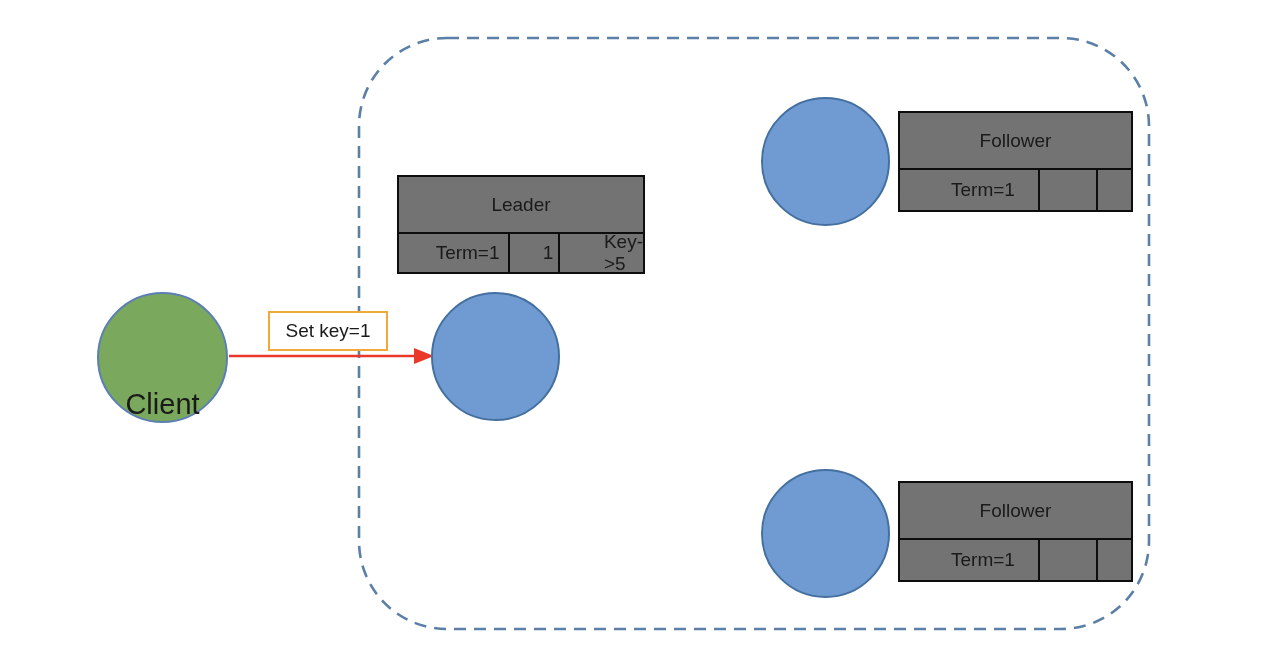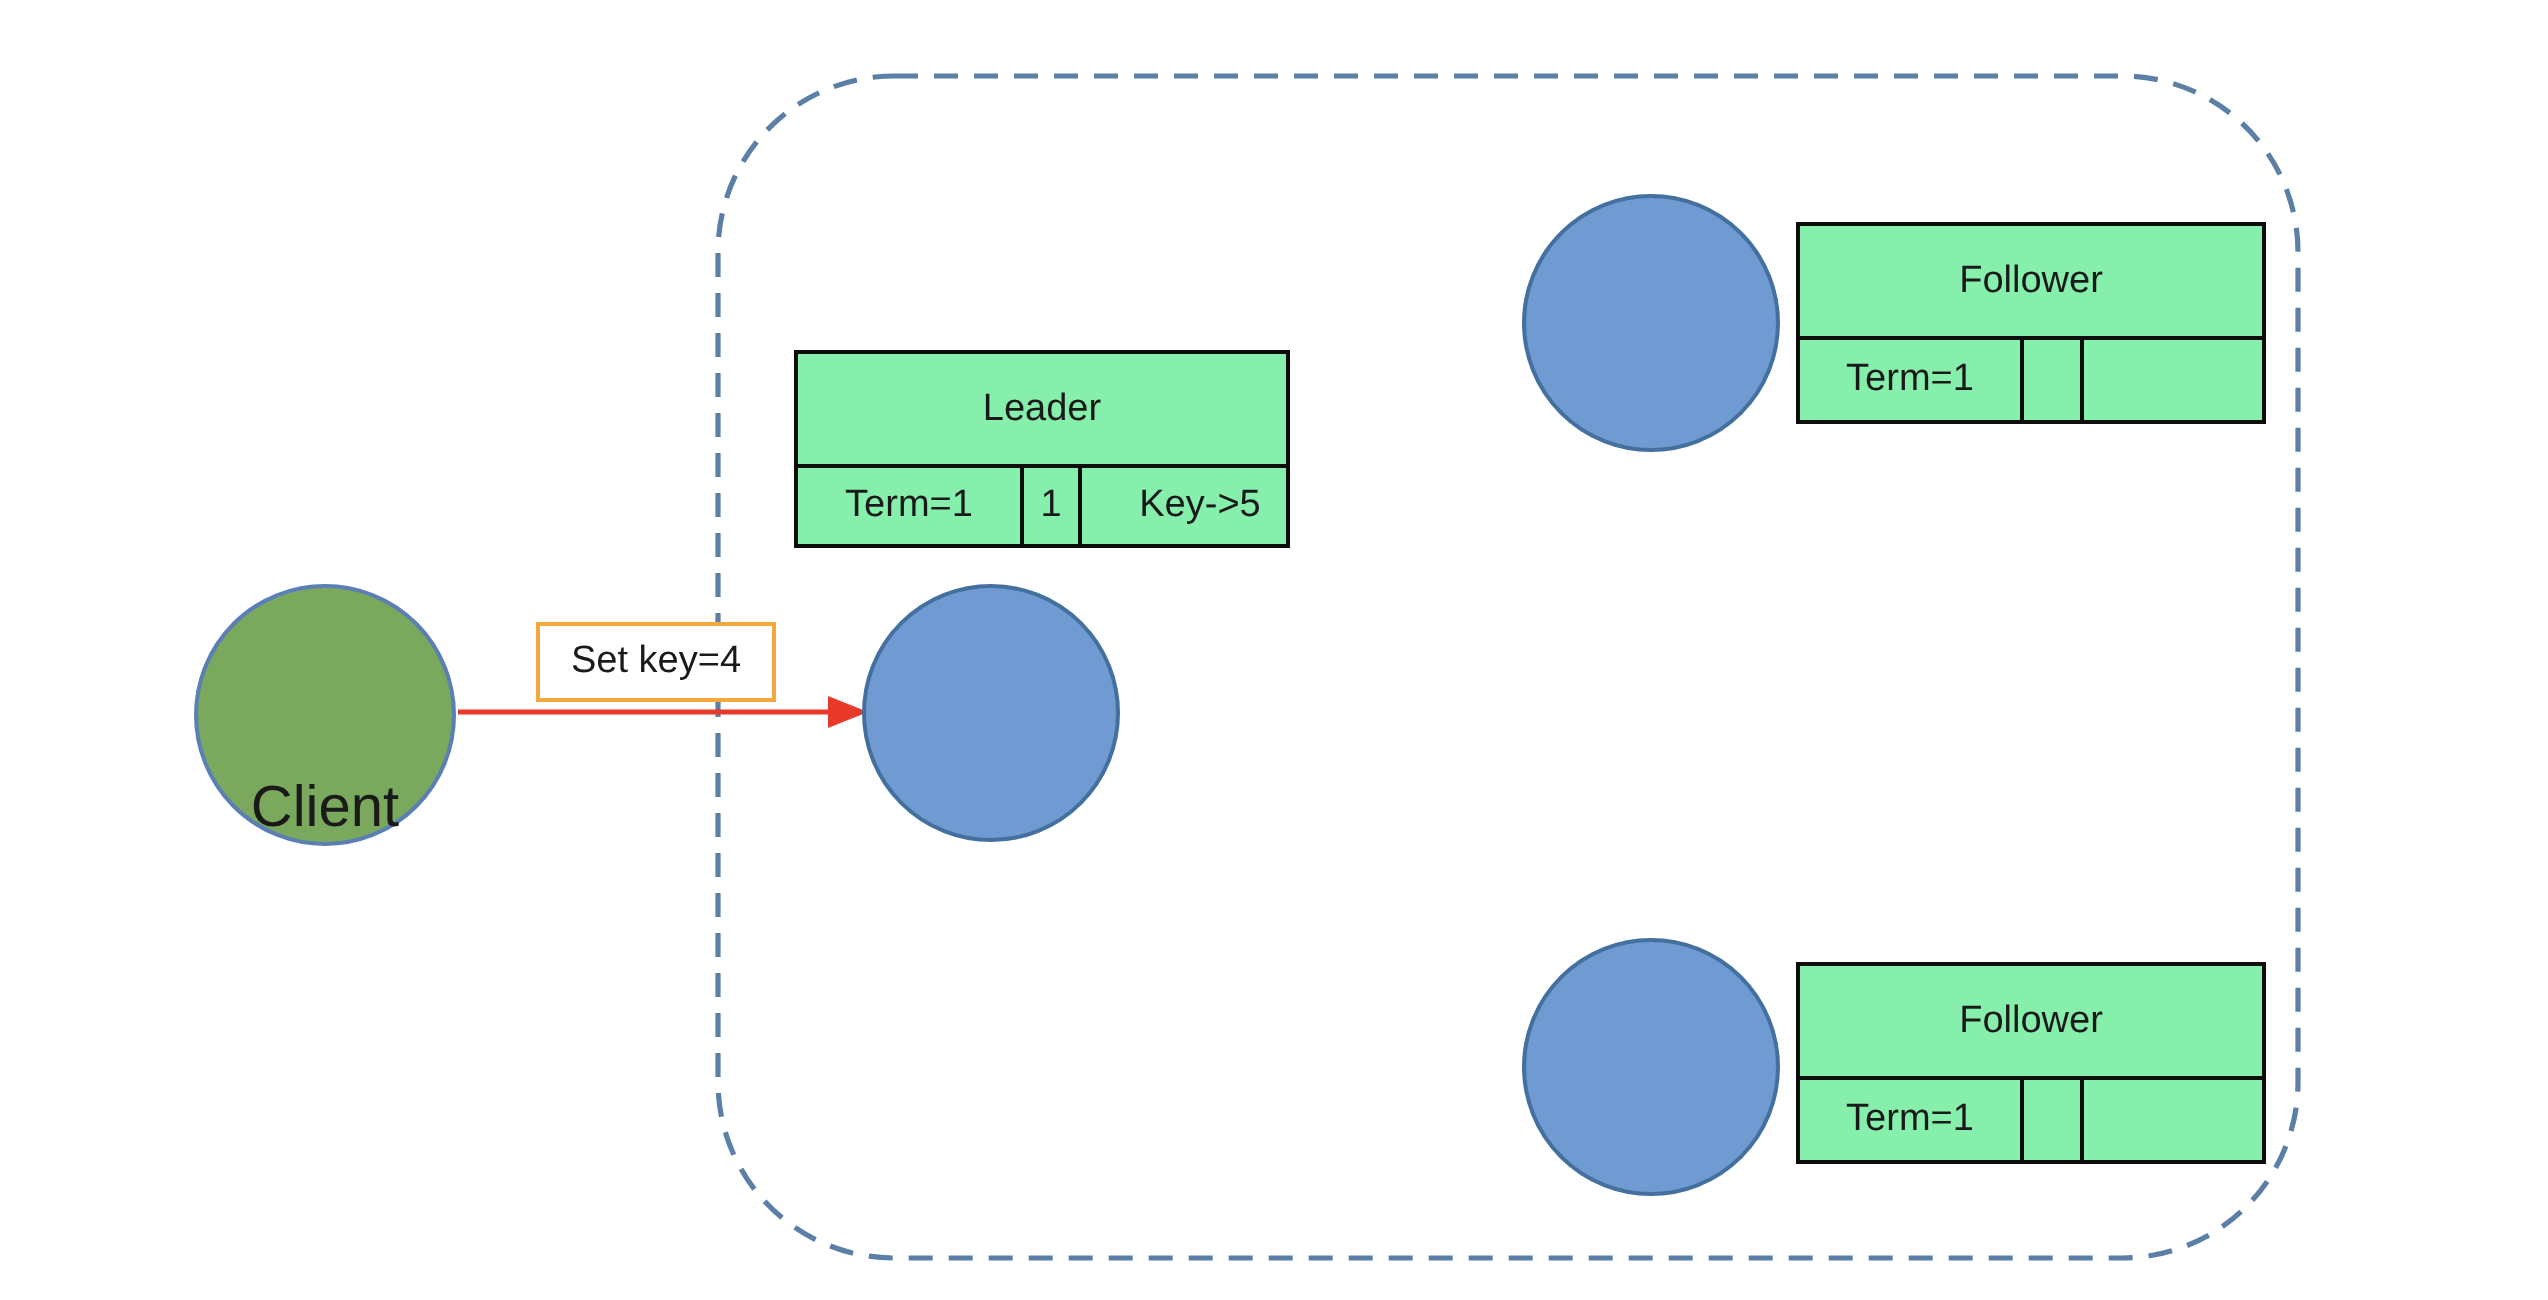--- a/index.html
+++ b/index.html
@@ -48,40 +48,41 @@
     border: 2.5px solid var(--node-border, #44709f);
   }
   .circle.leader-pos   { left: 431px; top: 292px; }
   .circle.fol-top-pos  { left: 761px; top:  97px; }
   .circle.fol-bot-pos  { left: 761px; top: 469px; }
 
   .node-table {
     position: absolute;
     box-sizing: border-box;
     border: 2px solid var(--table-border, #0d0d0d);
-    background: #86efac;
+    background: #737373;
     color: #1a1a1a;
     font-size: 19px;
   }
   .node-table .hdr {
     box-sizing: border-box;
     border-bottom: 2px solid var(--table-border, #0d0d0d);
     display: flex;
     align-items: center;
     justify-content: center;
   }
   .node-table .row {
     display: flex;
   }
   .node-table .cell {
     box-sizing: border-box;
     display: flex;
     align-items: center;
     justify-content: center;
     border-right: 2px solid var(--table-border, #0d0d0d);
+    margin-left: 28px;
   }
   .node-table .cell:last-child { border-right: none; }
 
   .leader-table { left: 397px; top: 175px; width: 248px; }
   .leader-table .hdr  { height: 57px; }
   .leader-table .row  { height: 38px; }
   .leader-table .c1 { width: 113px; }
   .leader-table .c2 { width:  29px; }
   .leader-table .c3 { flex: 1; padding-left: 16px; }
 
@@ -125,21 +126,21 @@
       <line x1="229" y1="356" x2="416" y2="356" stroke-width="2.6" style="stroke: var(--arrow, #e8392a);"></line>
       <polygon points="414,348 434,356 414,364" style="fill: var(--arrow, #e8392a);"></polygon>
     </g>
   </svg>
 
   <div class="circle green">
     <span>Client</span>
   </div>
 
   <div class="msg-box">
-    <span>Set key=4</span>
+    <span>Set key=1</span>
   </div>
 
   <div class="node-table leader-table">
     <div class="hdr">Leader</div>
     <div class="row">
       <div class="cell c1">Term=1</div>
       <div class="cell c2">1</div>
       <div class="cell c3">Key-&gt;5</div>
     </div>
   </div>

